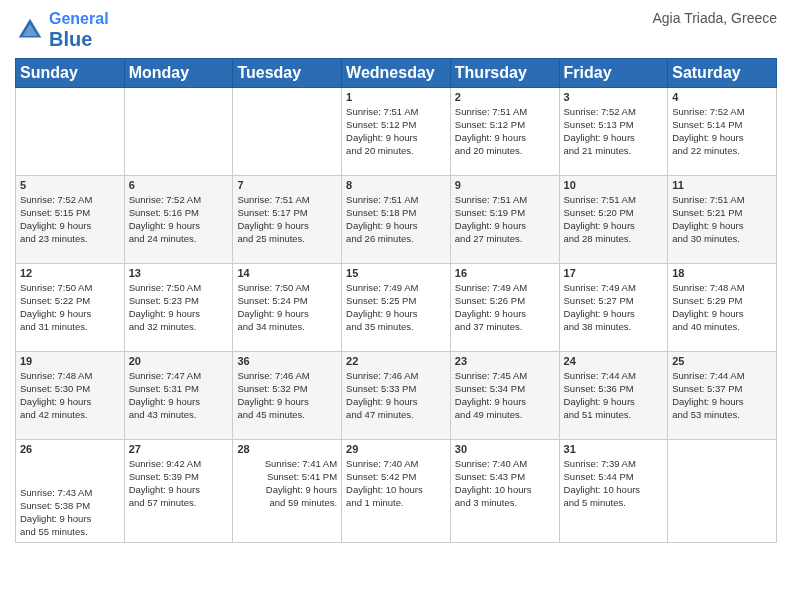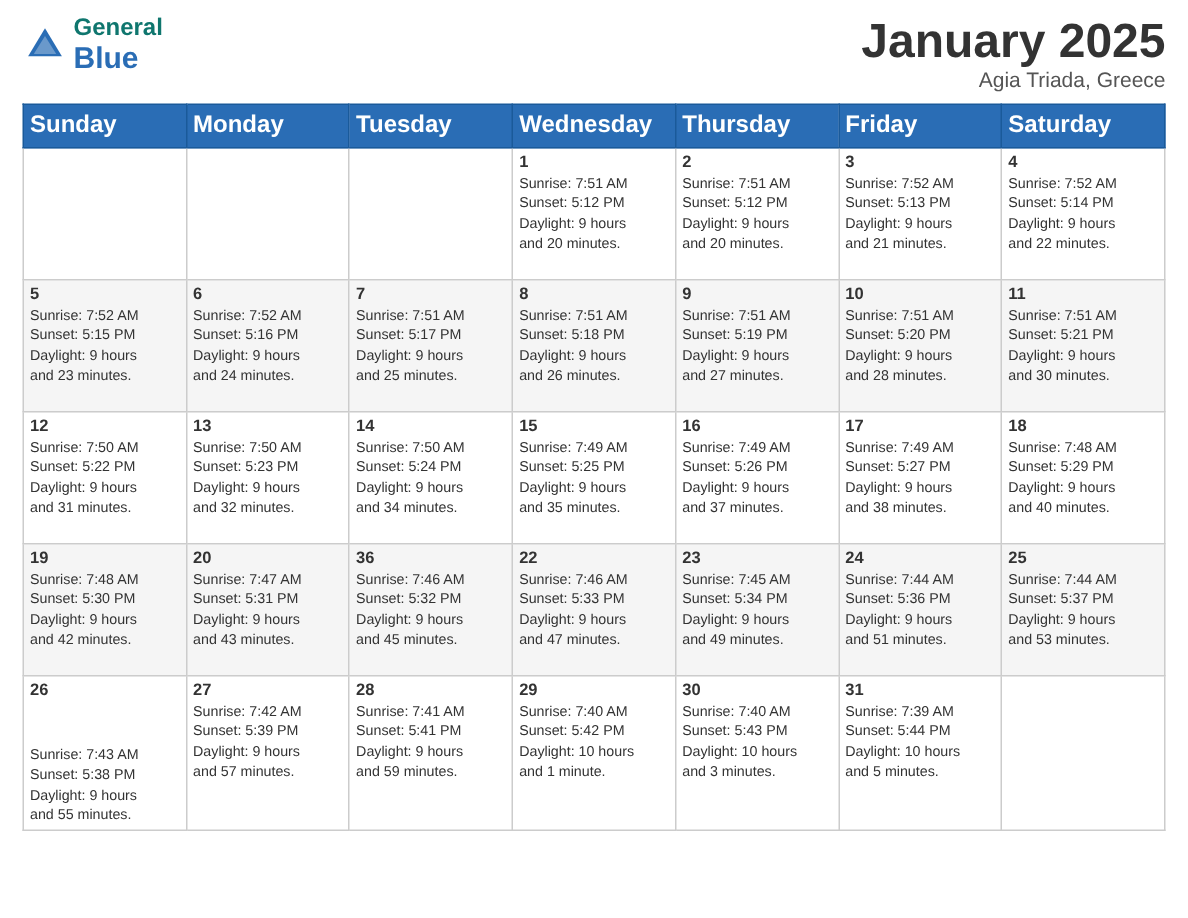--- a/index.html
+++ b/index.html
@@ -28,21 +28,21 @@
       gap: 4px;
     }
     .logo-text {
       display: flex;
       flex-direction: column;
       line-height: 1.1;
     }
     .logo-general {
       font-size: 16px;
       font-weight: bold;
-      color: #0f766e;
+      color: #3b82f6;
     }
     .logo-blue {
       font-size: 20px;
       font-weight: bold;
       color: #2a6db5;
     }
     .logo-icon {
       width: 30px;
       height: 30px;
     }
@@ -109,21 +109,20 @@
       <svg class="logo-icon" viewBox="0 0 40 40">
         <polygon points="20,5 35,30 5,30" fill="#2a6db5"></polygon>
         <polygon points="20,12 30,28 10,28" fill="#fff" opacity="0.3"></polygon>
       </svg>
       <div class="logo-text">
         <span class="logo-general">General</span>
         <span class="logo-blue">Blue</span>
       </div>
     </div>
     <div class="title-block">
-      <div class="month-title">January 2025</div>
       <div class="location">Agia Triada, Greece</div>
     </div>
   </div>
 
   <table class="calendar">
     <thead>
       <tr>
       <th>Sunday</th>
           <th>Monday</th>
           <th>Tuesday</th>
@@ -323,28 +322,28 @@
         <tr>
           <td>
             <div class="day-number">26</div>
             <div class="day-info" style="white-space: pre-line; margin-top: 31px;">Sunrise: 7:43 AM
 Sunset: 5:38 PM
 Daylight: 9 hours
 and 55 minutes.</div>
           </td>
           <td>
             <div class="day-number">27</div>
-            <div class="day-info" style="white-space: pre-line;">Sunrise: 7:42 AM
+            <div class="day-info" style="white-space: pre-line;">Sunrise: 9:42 AM
 Sunset: 5:39 PM
 Daylight: 9 hours
 and 57 minutes.</div>
           </td>
           <td>
             <div class="day-number">28</div>
-            <div class="day-info" style="white-space: pre-line;">Sunrise: 7:41 AM
+            <div class="day-info" style="white-space: pre-line; text-align: right;">Sunrise: 7:41 AM
 Sunset: 5:41 PM
 Daylight: 9 hours
 and 59 minutes.</div>
           </td>
           <td>
             <div class="day-number">29</div>
             <div class="day-info" style="white-space: pre-line;">Sunrise: 7:40 AM
 Sunset: 5:42 PM
 Daylight: 10 hours
 and 1 minute.</div>

